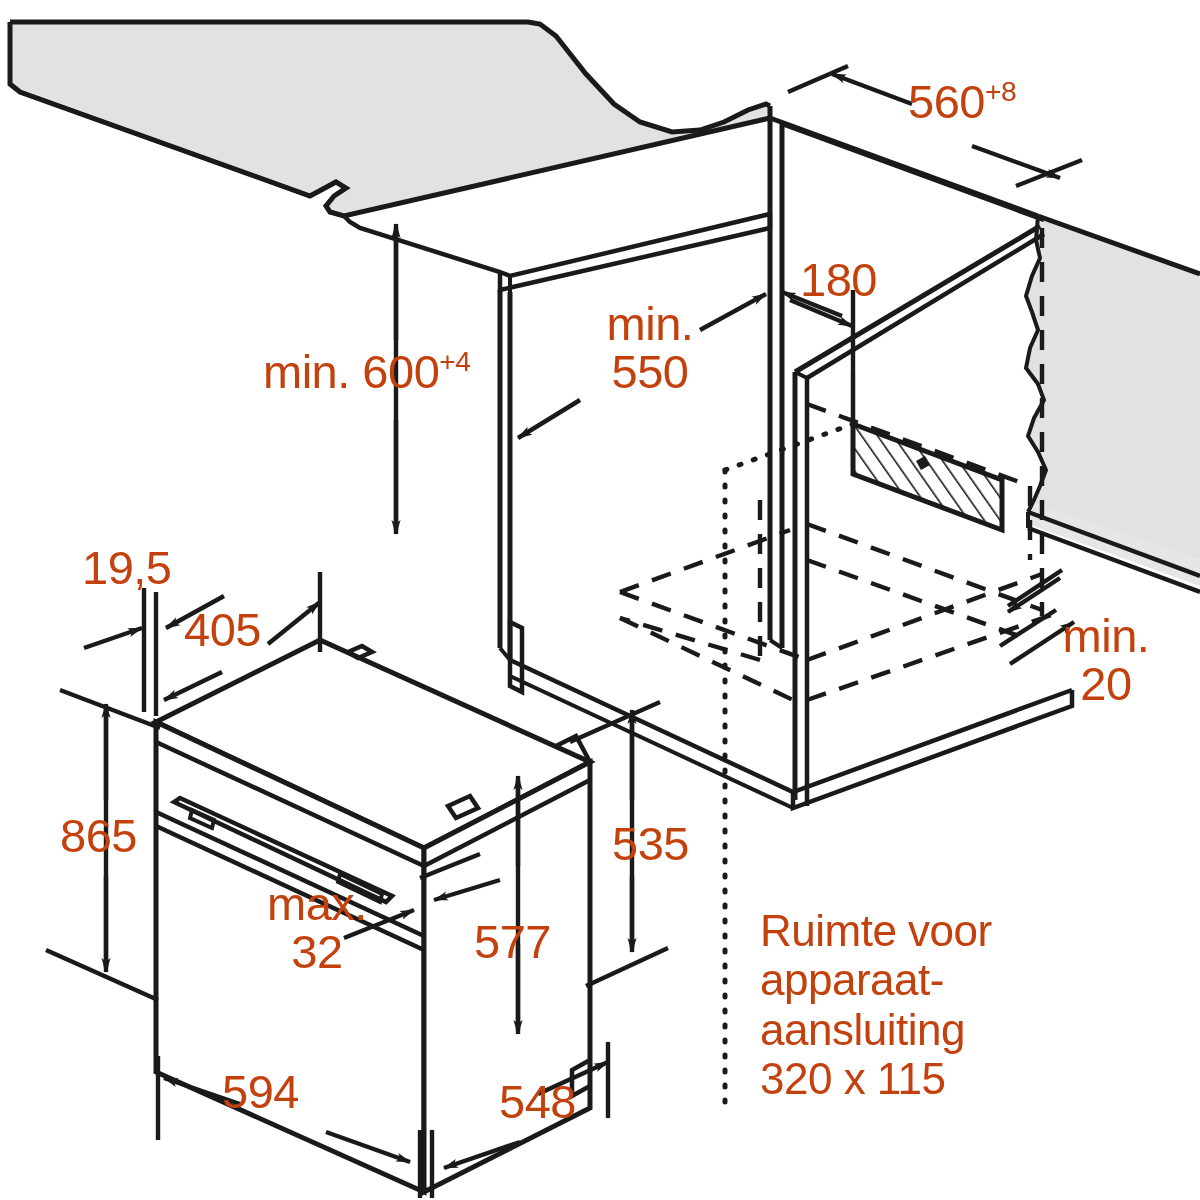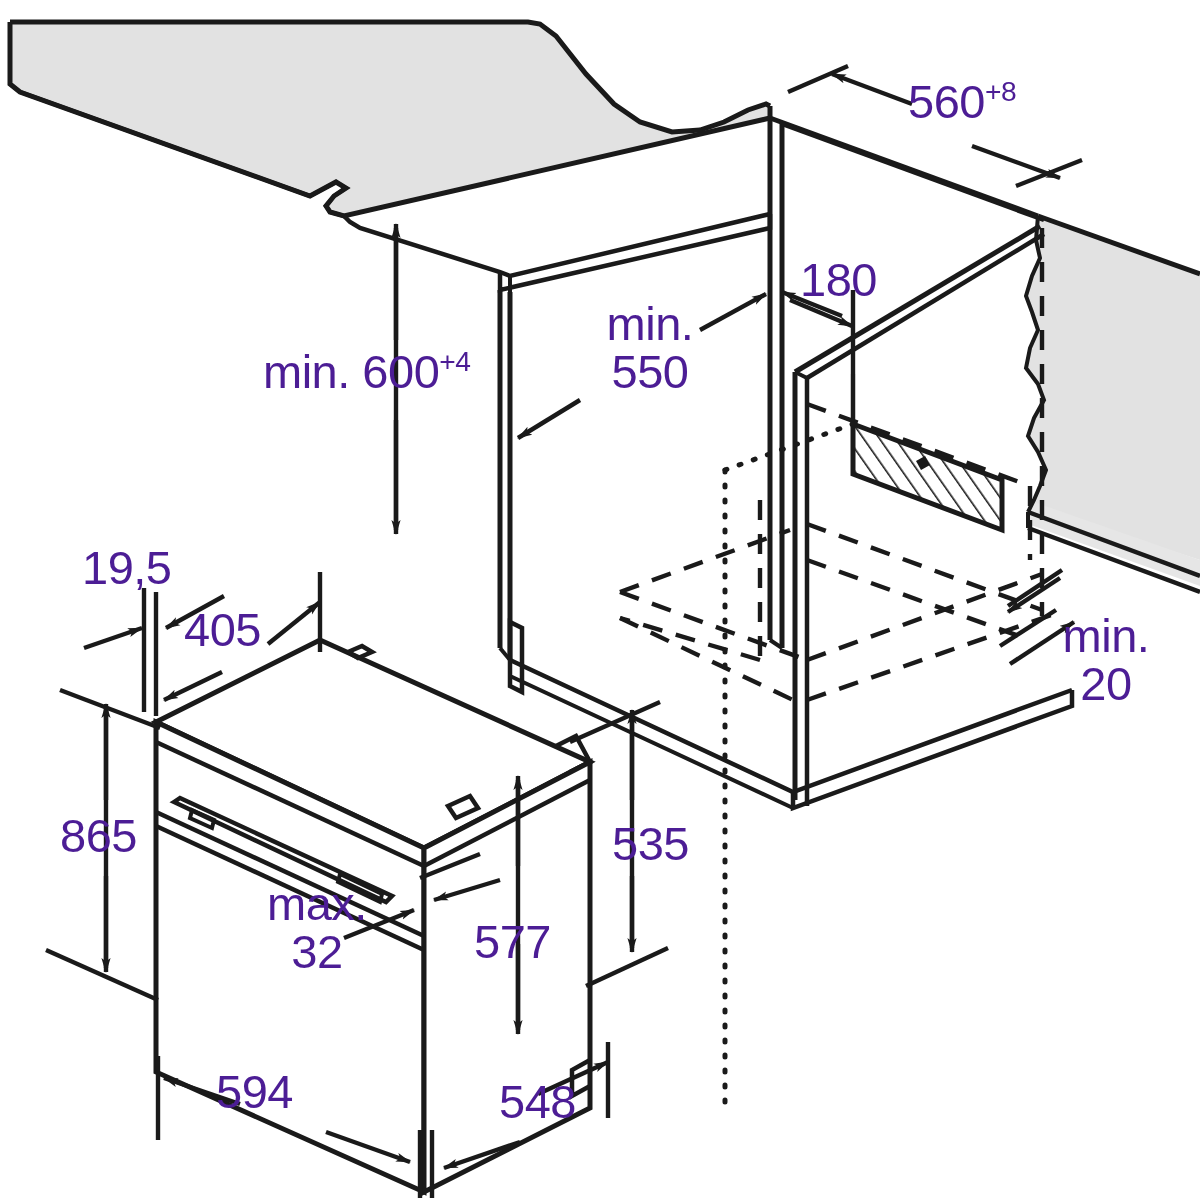--- a/index.html
+++ b/index.html
@@ -7,21 +7,21 @@
   #root{
     position:relative;
     width:1200px;height:1200px;
     background:#ffffff;
     font-family:"Liberation Sans", sans-serif;
     overflow:hidden;
   }
   #art{position:absolute;left:0;top:0;width:1200px;height:1200px;}
   .lbl{
     position:absolute;
-    color:#4c1d95;
+    color:#c2410c;
     font-family:"Liberation Sans", sans-serif;
     white-space:pre;
     line-height:1.02;
     letter-spacing:-0.5px;
   }
   .lbl sup{
     font-size:0.60em;
     vertical-align:super;
     line-height:0;
     letter-spacing:-0.5px;
@@ -222,19 +222,20 @@
   <div class="lbl t-big" style="left:184px;top:606px;"><span>405</span></div>
 
   <div class="lbl t-big" style="left:60px;top:812px;"><span>865</span></div>
 
   <div class="lbl t-big ctr" style="left:232px;top:880px;width:170px;"><span>max.</span><br><span>32</span></div>
 
   <div class="lbl t-big" style="left:474px;top:918px;"><span>577</span></div>
 
   <div class="lbl t-big" style="left:612px;top:820px;"><span>535</span></div>
 
-  <div class="lbl t-big" style="left:216px;top:1068px;"><span>594</span></div>
+  <div class="lbl t-big" style="left:222px;top:1068px;"><span>594</span></div>
 
   <div class="lbl t-big" style="left:492px;top:1078px;margin-left:7px;"><span>548</span></div>
 
+  <div class="lbl t-note" style="left:760px;top:906px;line-height:1.12;"><span>Ruimte voor</span><br><span>apparaat-</span><br><span>aansluiting</span><br><span>320 x 115</span></div>
 
 
 </div>
 
 </body></html>

